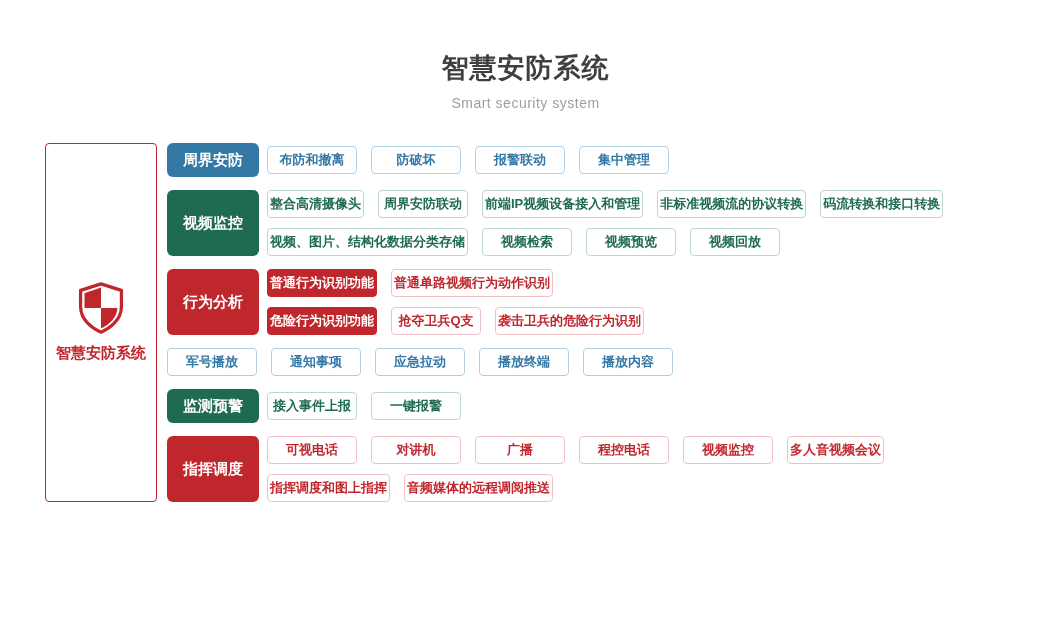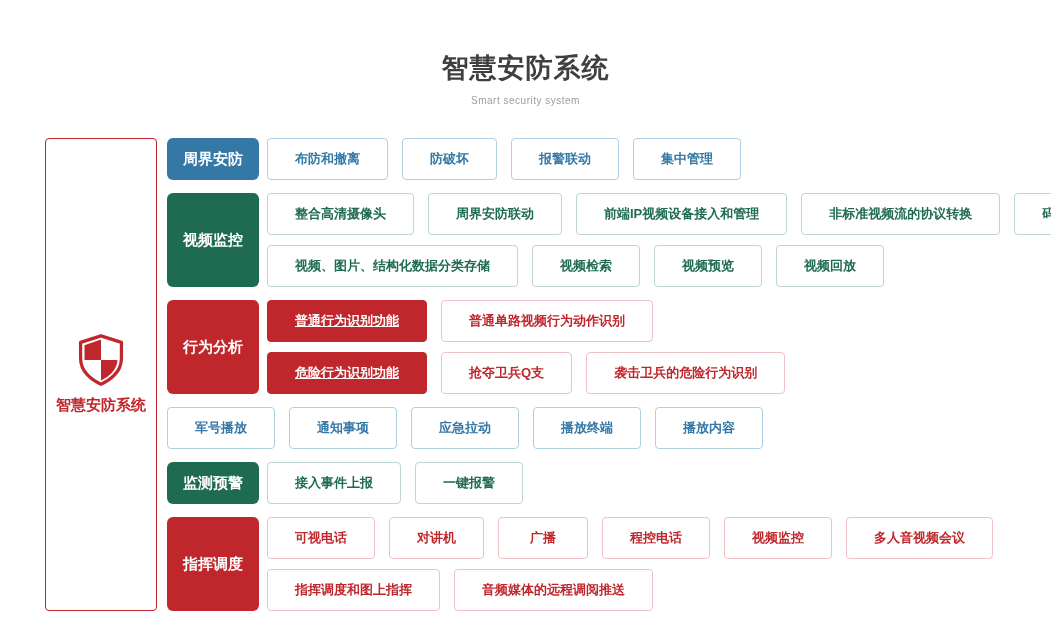--- a/index.html
+++ b/index.html
@@ -16,21 +16,21 @@
   
   .header { text-align: center; padding-top: 42px; }
   .title {
     font-size: 27px;
     font-weight: bold;
     color: var(--title_text);
     letter-spacing: 1px;
   }
   .subtitle {
     margin-top: 9px;
-    font-size: 10px;
+    font-size: 14px;
     color: var(--subtitle_text);
     letter-spacing: 0.5px;
   }
 
   
   .diagram {
     display: flex;
     align-items: stretch;
     margin: 32px 0 0 45px;
   }
@@ -72,38 +72,38 @@
     margin-right: 8px;
   }
   .category-box.blue  { background: var(--blue); }
   .category-box.green { background: var(--green); }
   .category-box.red   { background: var(--red); }
 
   .rows { display: flex; flex-direction: column; justify-content: center; gap: 10px; }
   .row { display: flex; gap: 14px; }
 
   .chip {
-    height: 42px;
+    height: 28px;
     box-sizing: border-box;
     min-width: 90px;
-    padding: 0 27px;
+    padding: 0 2px;
     border-radius: 4px;
     border: 1px solid;
     background: var(--chip_bg);
     display: flex;
     align-items: center;
     justify-content: center;
     font-size: 13px;
     font-weight: bold;
     white-space: nowrap;
   }
   .chip.blue  { color: var(--blue);  border-color: var(--blue_border); }
   .chip.green { color: var(--green); border-color: var(--green_border); }
   .chip.red   { color: var(--red);   border-color: var(--red_border); }
-  .chip.solid { background: var(--red); border-color: var(--red); color: #ffffff; text-decoration: underline; }
+  .chip.solid { background: var(--red); border-color: var(--red); color: #ffffff; }
 </style>
 </head>
 <body>
 
 <div class="page">
 
   <div class="header">
     <div class="title">智慧安防系统</div>
     <div class="subtitle">Smart security system</div>
   </div>

